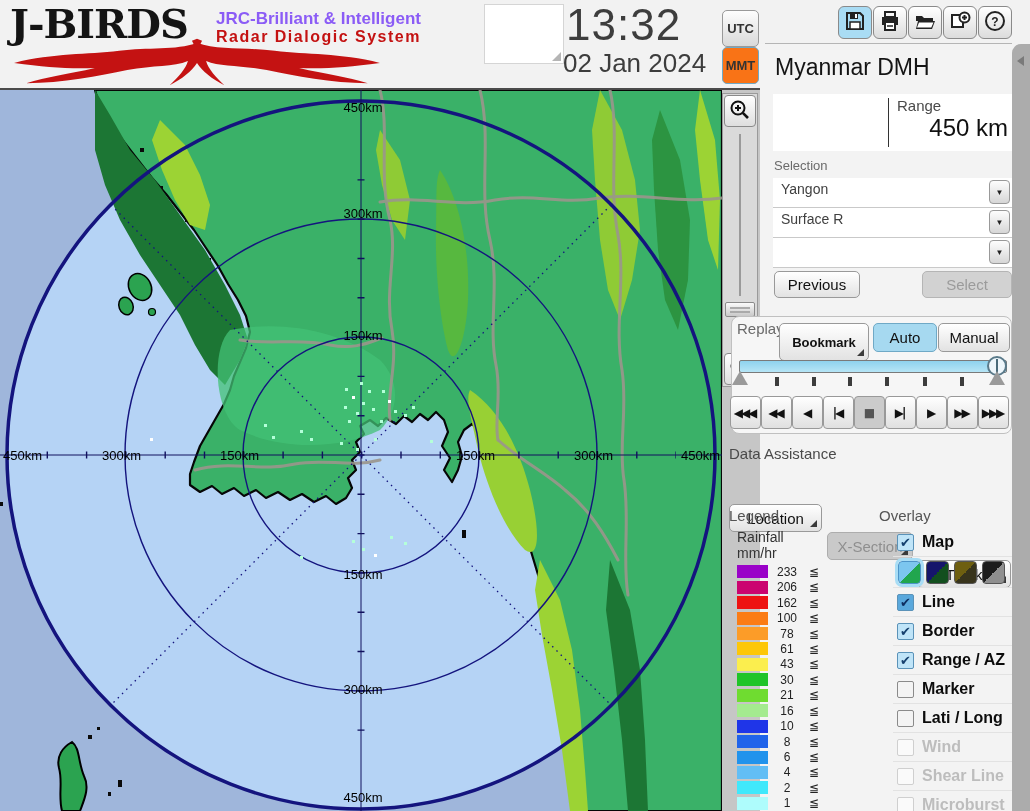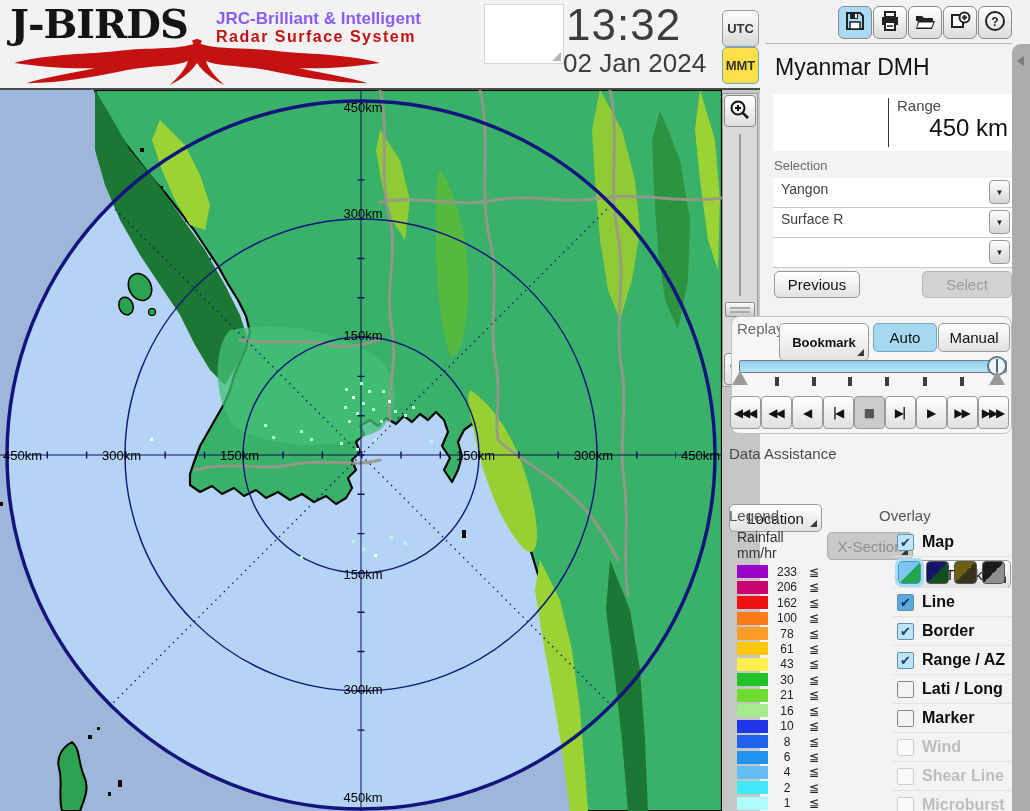--- a/index.html
+++ b/index.html
@@ -14,21 +14,21 @@
   #logo-sub1{left:216px;top:9px;font-size:17px;font-weight:bold;color:#8b5cf6}
   #logo-sub2{left:216px;top:28px;font-size:16px;font-weight:bold;letter-spacing:1.5px;color:#c41212}
   #eagle{left:6px;top:38px}
   #station-logo-box{left:484px;top:4px;width:78px;height:58px;background:#fff;border:1px solid #d5d5d5}
   #station-logo-grip{right:2px;bottom:2px;width:0;height:0;border-left:9px solid transparent;border-bottom:9px solid #b5b5b5}
   #clock-time{left:566px;top:0px;width:150px;font-size:44px;color:#3d3d3d;letter-spacing:1px}
   #clock-date{left:563px;top:48px;font-size:26px;color:#3d3d3d}
   .tzbtn{left:722px;width:37px;height:37px;border:1px solid #999;border-radius:5px;
          background:linear-gradient(#fdfdfd,#d9d9d9);font-size:13px;font-weight:bold;color:#333;
          display:flex;align-items:center;justify-content:center;box-sizing:border-box}
-  .tzbtn.sel{background:#fde047;border-color:#6fa9c6}
+  .tzbtn.sel{background:#f97316;border-color:#6fa9c6}
   #tz-utc{top:10px}#tz-mmt{top:47px}
   .tbtn{top:6px;width:34px;height:33px;border:1px solid #8a8a8a;border-radius:6px;
         background:linear-gradient(#ffffff,#dcdcdc);display:flex;align-items:center;justify-content:center;padding:0}
   .tbtn.sel{background:#a9dcf4}
   
   #panel{left:760px;top:44px;width:252px;height:767px;background:#f3f3f3}
   #panel-sep{left:765px;top:43px;width:247px;height:1px;background:#b5b5b5}
   #station-name{left:775px;top:54px;font-size:23px;color:#141414}
   #range-box{left:773px;top:94px;width:239px;height:57px;background:#fff}
   #range-divider{left:888px;top:98px;width:1px;height:49px;background:#333}
@@ -111,21 +111,21 @@
               background:linear-gradient(#fafafa,#c9c9c9);box-sizing:border-box}
   #zoom-thumb::after{content:"";position:absolute;left:4px;top:4px;width:20px;height:2px;background:#aaa;box-shadow:0 4px 0 #aaa}
   svg text{font-family:"Liberation Sans",sans-serif}
 </style>
 </head>
 <body>
 
 <div id="header" class="abs">
   <div id="logo-title" class="abs">J-BIRDS</div>
   <div id="logo-sub1" class="abs">JRC-Brilliant &amp; Intelligent</div>
-  <div id="logo-sub2" class="abs">Radar  Surface  System</div>
+  <div id="logo-sub2" class="abs">Radar  Dialogic  System</div>
   <div id="eagle" class="abs">
     <svg width="382" height="50" viewBox="0 0 378 48">
       <path fill="#c41212" d="M189,4 C168,12 140,8 112,12 C80,16 48,14 8,24 C40,28 60,30 88,29 C62,35 40,38 20,44 C56,44 92,37 120,31 C146,26 166,28 180,22 C178,30 170,38 162,46 C174,40 184,32 189,24 C194,32 204,40 216,46 C208,38 200,30 198,22 C212,28 232,26 258,31 C286,37 322,44 358,44 C338,38 316,35 290,29 C318,30 338,28 370,24 C330,14 298,16 266,12 C238,8 210,12 189,4 Z"></path>
       <path fill="#c41212" d="M184,2 L189,0 L194,2 L191,8 L187,8 Z"></path>
     </svg>
   </div>
   <div id="station-logo-box" class="abs">
     <div id="station-logo-grip" class="abs"></div>
   </div>
   <div id="clock-time" class="abs">13:32</div>
@@ -427,25 +427,25 @@
     <div class="orow">
       <span class="ocb on">✔</span>
       <span class="olab">Border</span>
     </div>
     <div class="orow">
       <span class="ocb on">✔</span>
       <span class="olab">Range / AZ</span>
     </div>
     <div class="orow">
       <span class="ocb"></span>
+      <span class="olab">Marker</span>
+    </div>
+    <div class="orow">
+      <span class="ocb"></span>
       <span class="olab">Lati / Long</span>
-    </div>
-    <div class="orow">
-      <span class="ocb"></span>
-      <span class="olab">Marker</span>
     </div>
     <div class="orow disabled">
       <span class="ocb"></span>
       <span class="olab">Wind</span>
     </div>
     <div class="orow disabled">
       <span class="ocb"></span>
       <span class="olab">Shear Line</span>
     </div>
     <div class="orow disabled">

